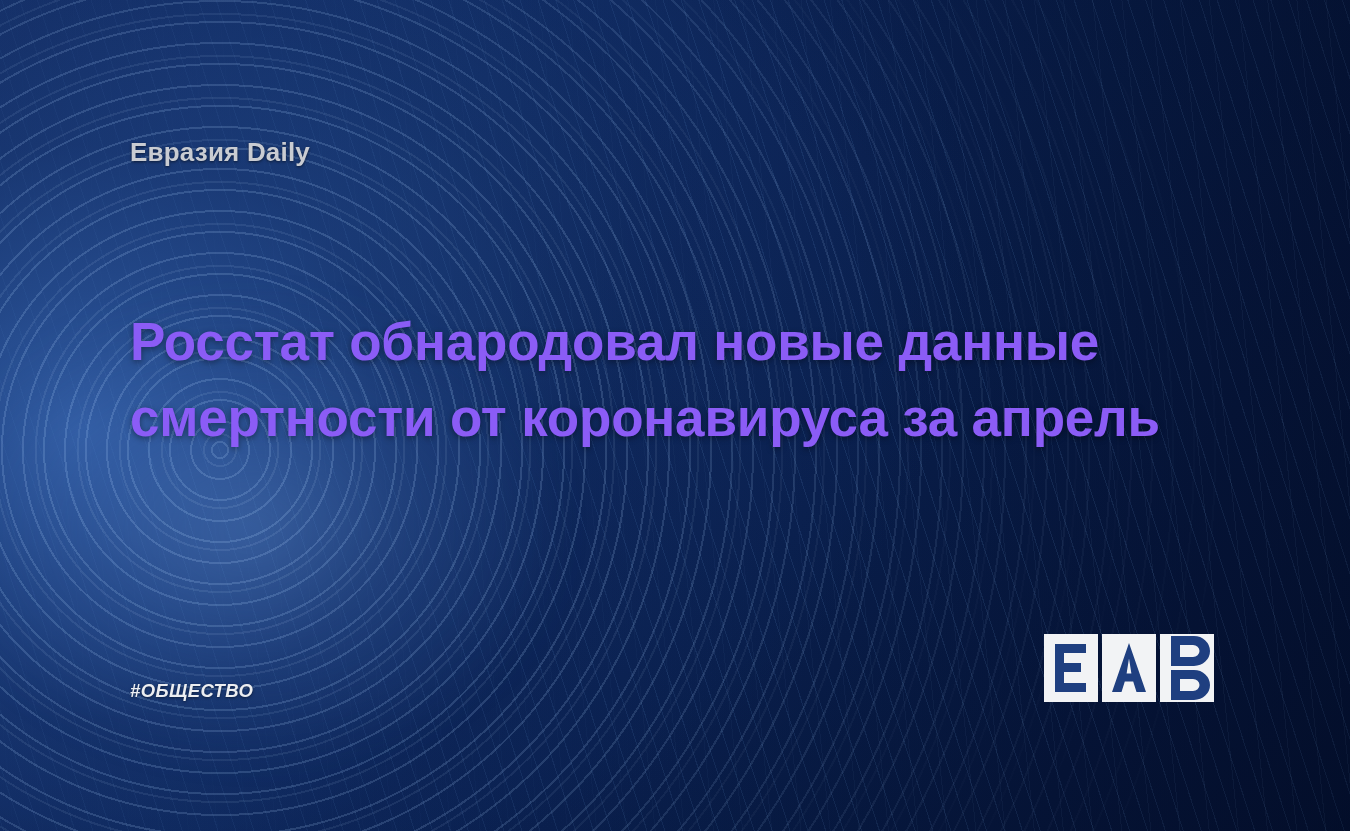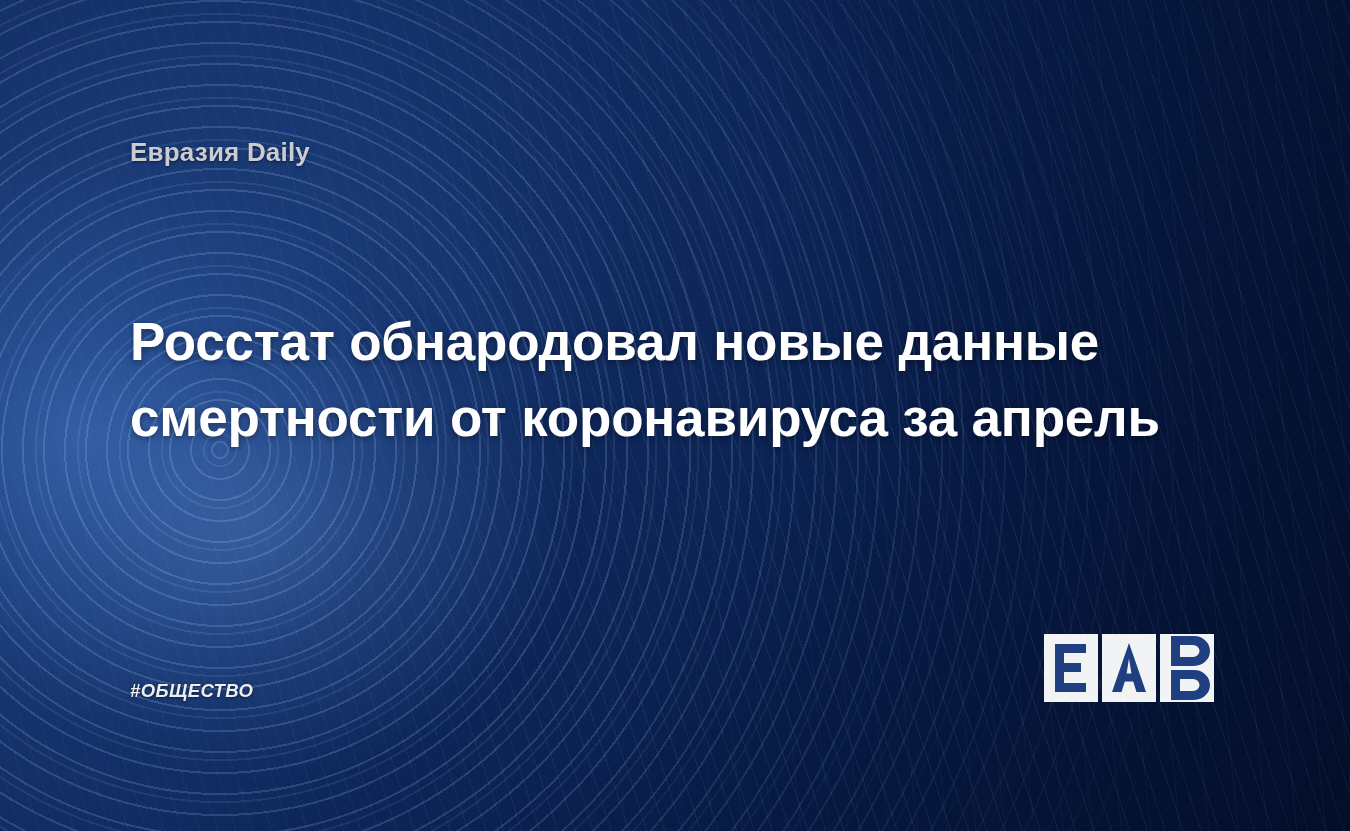--- a/index.html
+++ b/index.html
@@ -161,21 +161,21 @@
   }
 
   #headline {
     position: absolute;
     left: 130px;
     top: 268px;
     width: 1090px;
     font-size: 53px;
     font-weight: bold;
     line-height: 1.44;
-    color: #ffffff;
+    color: #8b5cf6;
     letter-spacing: -0.2px;
     text-shadow: 0 2px 6px rgba(0,0,0,0.40);
   }
 
   #tag {
     position: absolute;
     left: 130px;
     top: 680px;
     font-size: 18.5px;
     font-weight: bold;

